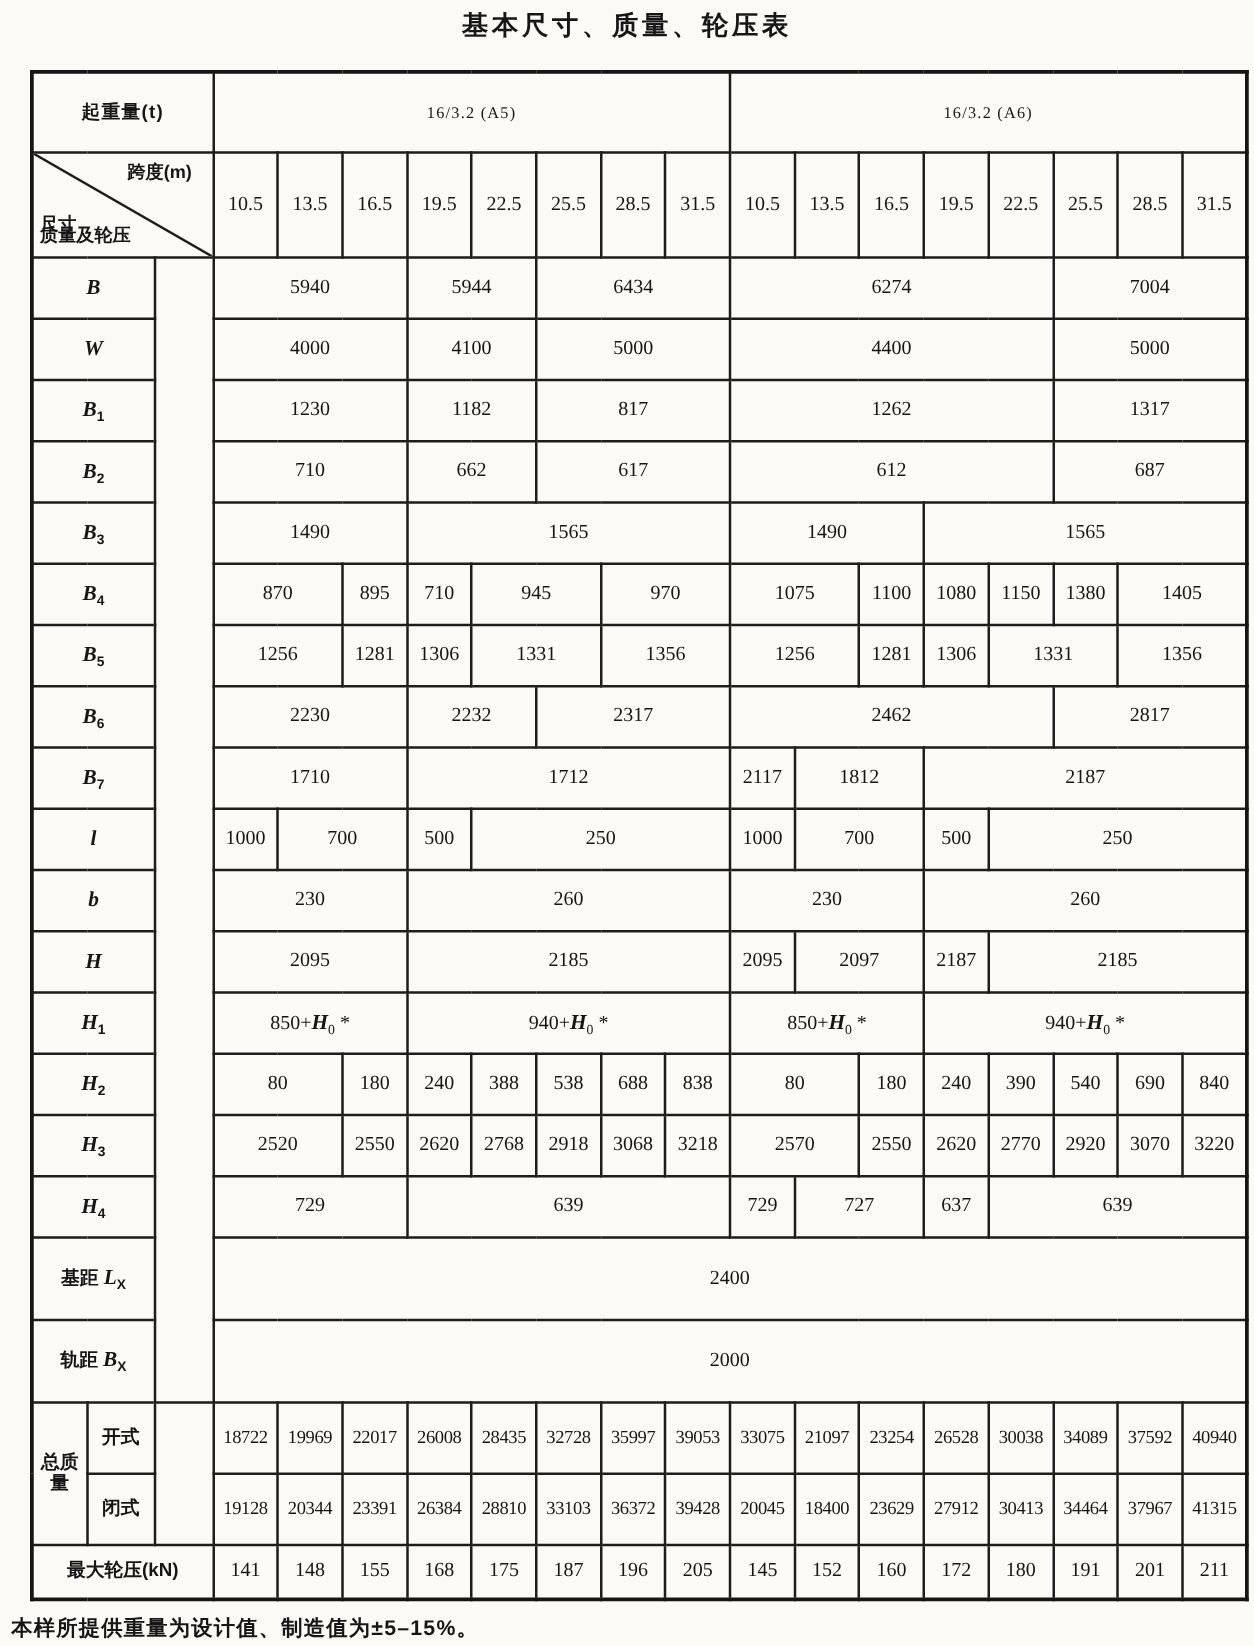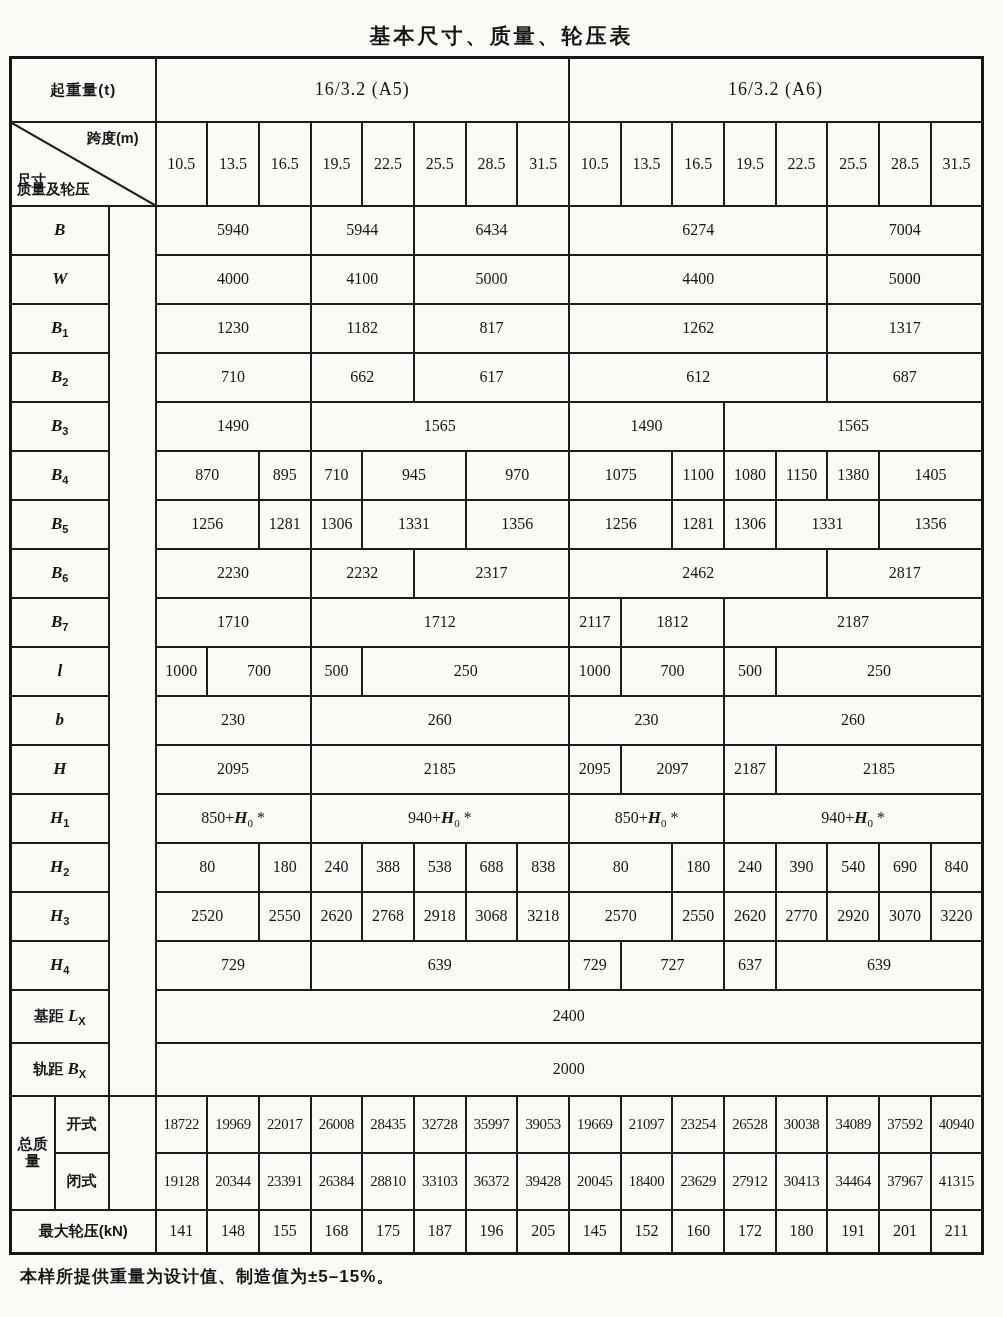--- a/index.html
+++ b/index.html
@@ -6,53 +6,53 @@
   body{
     width:1003px;height:1317px;
     background:#fbfaf7;
     color:#161616;
     font-family:"Liberation Serif",serif;
     overflow:hidden;
     position:relative;
   }
   .title{
     height:56px;
-    padding-top:22px;
+    padding-top:6px;
     box-sizing:border-box;
     text-align:center;
     font-family:"Liberation Sans",sans-serif;
     font-weight:bold;
     font-size:21px;
     letter-spacing:3px;
   }
   table.spec{
     border-collapse:collapse;
     table-layout:fixed;
-    margin-left:9px;
+    margin-left:24px;
     width:973px;
     border:3px solid #161616;
   }
   col.c-lab-a{width:44px}
   col.c-lab-b{width:54px}
   col.c-unit{width:47px}
   col.c-data{width:51.7px}
   td{
     border:2px solid #1d1d1d;
     text-align:center;
     vertical-align:middle;
     padding:0;
     font-size:16px;
     line-height:1.1;
     overflow:hidden;
     background:transparent;
   }
   tr.r-cap{height:64px}
   tr.r-diag{height:84px}
   tr.r-dim{height:49px}
-  tr.r-span{height:53px}
+  tr.r-span{height:66px}
   tr.r-mass{height:57px}
   tr.r-wheel{height:44px}
   td.cjk{
     font-family:"Liberation Sans",sans-serif;
     font-weight:bold;
     font-size:15px;
     letter-spacing:1px;
   }
   td.lab{
     font-family:"Liberation Sans",sans-serif;
@@ -64,39 +64,39 @@
     font-style:italic;
     font-size:17px;
     font-weight:600;
     letter-spacing:0;
   }
   sub{font-size:11px;line-height:0;}
   td.num{
     font-family:"Liberation Serif",serif;
     font-size:16px;
   }
-  td.group-head{font-size:18px;letter-spacing:1px;}
+  td.group-head{font-size:13px;letter-spacing:1px;}
   td.colhead{font-size:16px;}
   td.mass-val{font-size:14.8px;letter-spacing:-0.3px;}
   td.unit-cell{font-size:15px;padding-left:46px;}
   
   td.diag{position:relative;padding:0;}
   td.diag svg{position:absolute;left:0;top:0;width:100%;height:100%;display:block;}
   td.diag .dg{
     position:absolute;
     font-family:"Liberation Sans",sans-serif;
     font-weight:bold;
     font-size:14.5px;
     white-space:nowrap;
   }
   .dg-top{right:16px;top:8px;}
   .dg-mid{left:5px;top:50px;}
   .dg-bot{left:5px;bottom:7px;}
   .footnote{
-    margin:10px 0 0 20px;
+    margin:10px 0 0 9px;
     font-family:"Liberation Sans",sans-serif;
     font-weight:bold;
     font-size:17px;
     letter-spacing:1px;
   }
 </style>
 </head>
 <body>
 
 <div class="title">基本尺寸、质量、轮压表</div>
@@ -328,21 +328,21 @@
         <td class="lab">开式</td>
         <td class="num unit-cell" rowspan="2">(kg)</td>
         <td class="num mass-val">18722</td>
         <td class="num mass-val">19969</td>
         <td class="num mass-val">22017</td>
         <td class="num mass-val">26008</td>
         <td class="num mass-val">28435</td>
         <td class="num mass-val">32728</td>
         <td class="num mass-val">35997</td>
         <td class="num mass-val">39053</td>
-        <td class="num mass-val">19669</td>
+        <td class="num mass-val">33075</td>
         <td class="num mass-val">21097</td>
         <td class="num mass-val">23254</td>
         <td class="num mass-val">26528</td>
         <td class="num mass-val">30038</td>
         <td class="num mass-val">34089</td>
         <td class="num mass-val">37592</td>
         <td class="num mass-val">40940</td>
       </tr>
       <tr class="r-mass">
         <td class="lab">闭式</td>

